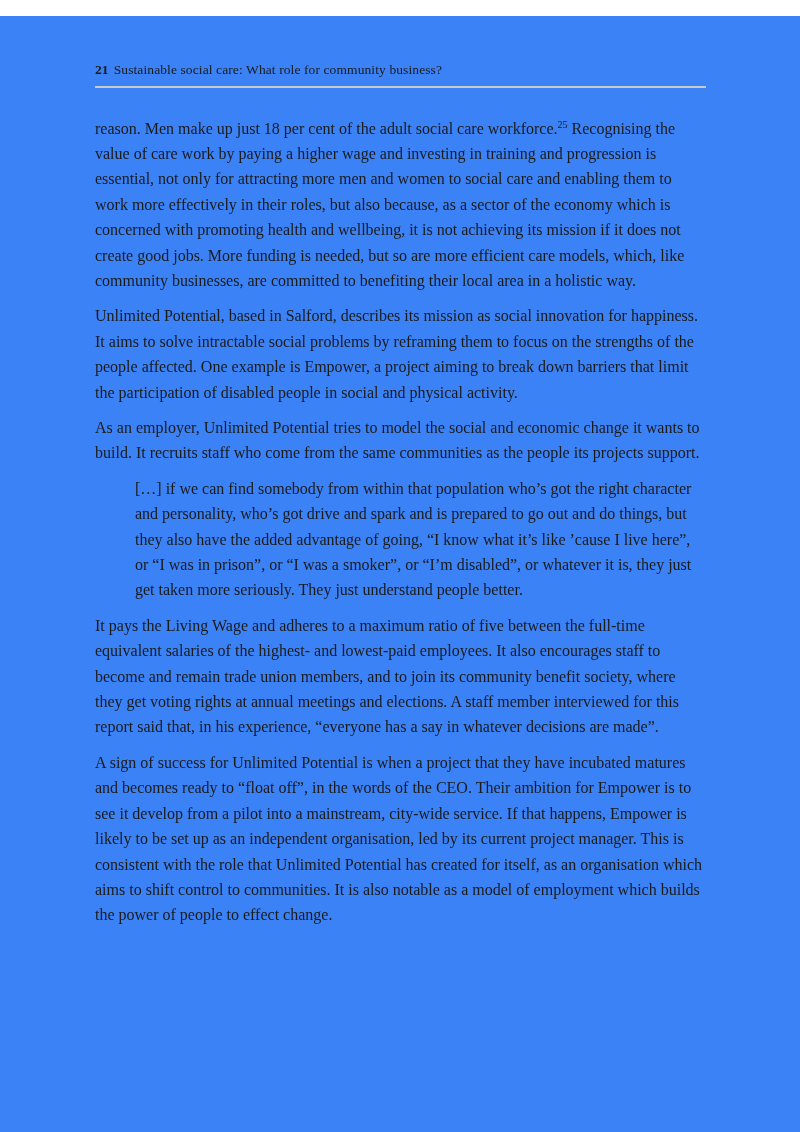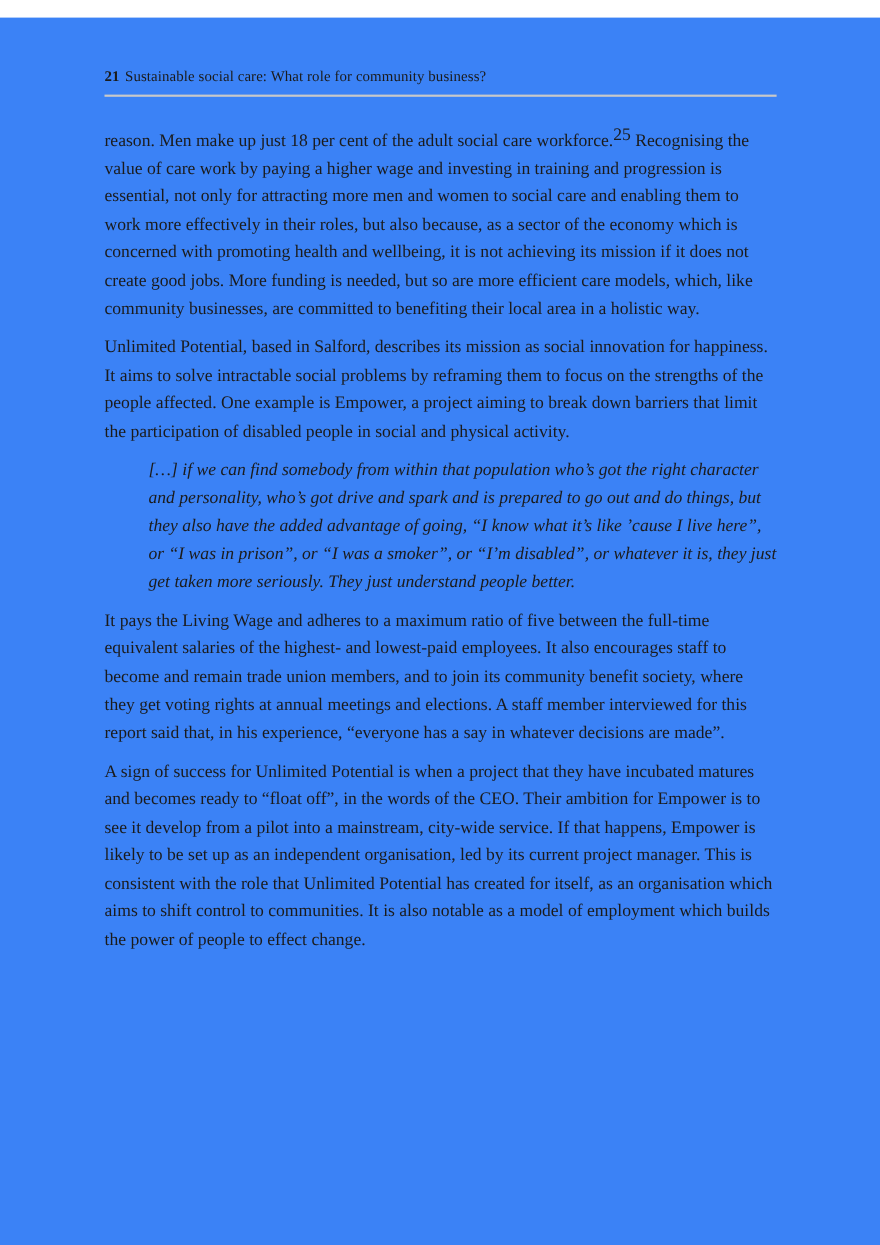--- a/index.html
+++ b/index.html
@@ -34,27 +34,26 @@
   .content {
     margin-top: 28px;
     font-size: 16px;
     line-height: 25.4px;
   }
   .content p {
     margin: 0 0 10px 0;
     text-align: left;
   }
   sup.footnote {
-    font-size: 16px;
+    font-size: 10px;
     line-height: 0;
     vertical-align: 6px;
   }
   .blockquote {
     margin: 0 0 10px 40px;
-    font-style: italic;
   }
   .blockquote .quote-text { margin: 0; }
   .blockquote .quote-attribution { margin: 0; }
 </style>
 </head>
 <body>
 
 <div class="page">
 
   <div class="page-header">
@@ -62,20 +61,21 @@
   </div>
 
   <hr class="header-rule">
 
   <div class="content">
 
     <p><span>reason. Men make up just 18 per cent of the adult social care workforce.</span><sup class="footnote">25</sup><span> Recognising the value of care work by paying a higher wage and investing in training and progression is essential, not only for attracting more men and women to social care and enabling them to work more effectively in their roles, but also because, as a sector of the economy which is concerned with promoting health and wellbeing, it is not achieving its mission if it does not create good jobs. More funding is needed, but so are more efficient care models, which, like community businesses, are committed to benefiting their local area in a holistic way.</span></p>
 
     <p>Unlimited Potential, based in Salford, describes its mission as social innovation for happiness. It aims to solve intractable social problems by reframing them to focus on the strengths of the people affected. One example is Empower, a project aiming to break down barriers that limit the participation of disabled people in social and physical activity.</p>
 
+    <p>As an employer, Unlimited Potential tries to model the social and economic change it wants to build. It recruits staff who come from the same communities as the people its projects support.</p>
 
     <div class="blockquote">
       <p class="quote-text">[…] if we can find somebody from within that population who’s got the right character and personality, who’s got drive and spark and is prepared to go out and do things, but they also have the added advantage of going, “I know what it’s like ’cause I live here”, or “I was in prison”, or “I was a smoker”, or “I’m disabled”, or whatever it is, they just get taken more seriously. They just understand people better.</p>
     </div>
 
     <p>It pays the Living Wage and adheres to a maximum ratio of five between the full-time equivalent salaries of the highest- and lowest-paid employees. It also encourages staff to become and remain trade union members, and to join its community benefit society, where they get voting rights at annual meetings and elections. A staff member interviewed for this report said that, in his experience, “everyone has a say in whatever decisions are made”.</p>
 
     <p>A sign of success for Unlimited Potential is when a project that they have incubated matures and becomes ready to “float off”, in the words of the CEO. Their ambition for Empower is to see it develop from a pilot into a mainstream, city-wide service. If that happens, Empower is likely to be set up as an independent organisation, led by its current project manager. This is consistent with the role that Unlimited Potential has created for itself, as an organisation which aims to shift control to communities. It is also notable as a model of employment which builds the power of people to effect change.</p>
 
   </div>

